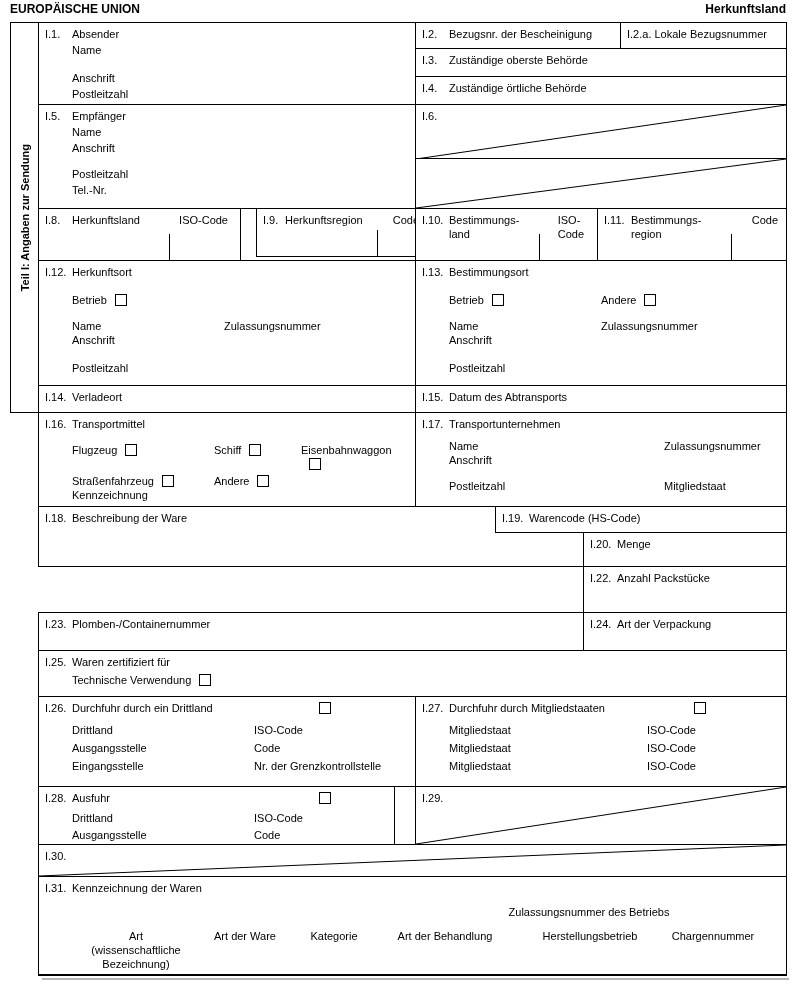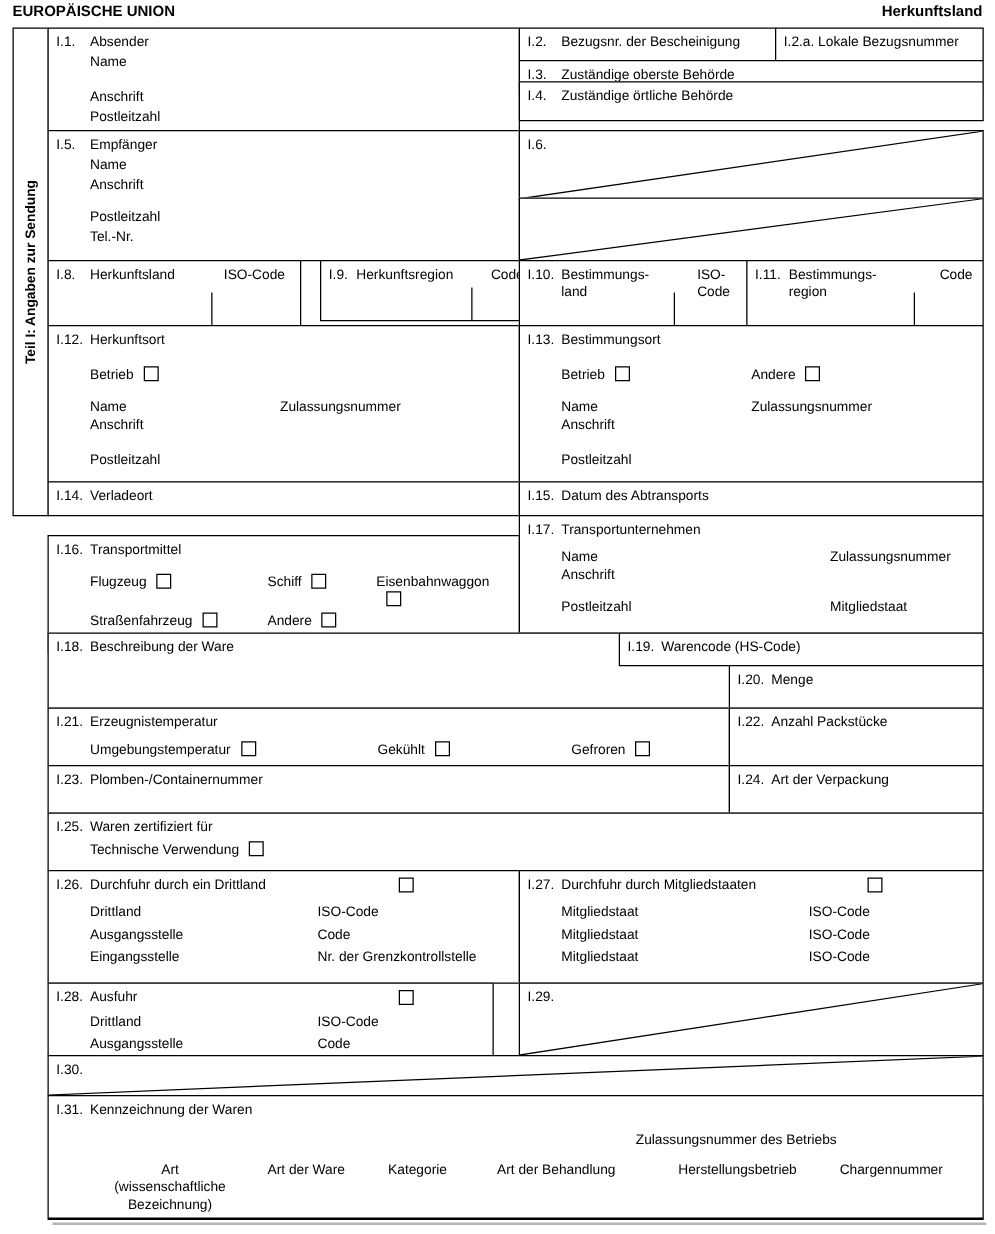--- a/index.html
+++ b/index.html
@@ -66,21 +66,21 @@
         <span>Lokale Bezugsnummer</span>
       </div>
   </div>
 
   <div class="cell" style="left:415px;top:48px;width:372px;height:29px">
     <div class="cap">
         <span class="num">I.3.</span>
         <span>Zuständige oberste Behörde</span>
       </div>
   </div>
-  <div class="cell" style="left:415px;top:65px;width:372px;height:32px">
+  <div class="cell" style="left:415px;top:76px;width:372px;height:32px">
     <div class="cap">
         <span class="num">I.4.</span>
         <span>Zuständige örtliche Behörde</span>
       </div>
   </div>
 
   <div class="cell" style="left:38px;top:104px;width:378px;height:105px">
     <div class="cap">
         <span class="num">I.5.</span>
         <span>Empfänger</span>
@@ -184,21 +184,21 @@
         <span>Verladeort</span>
       </div>
   </div>
   <div class="cell" style="left:415px;top:385px;width:372px;height:28px">
     <div class="cap">
         <span class="num">I.15.</span>
         <span>Datum des Abtransports</span>
       </div>
   </div>
 
-  <div class="cell" style="left:38px;top:428px;width:378px;height:95px">
+  <div class="cell" style="left:38px;top:412px;width:378px;height:95px">
     <div class="cap">
         <span class="num">I.16.</span>
         <span>Transportmittel</span>
       </div>
     <div class="body">
       <div class="r mt12">
         <span class="c" style="width:142px"><span>Flugzeug</span><span class="cb"></span></span>
         <span class="c" style="width:87px"><span>Schiff</span><span class="cb"></span></span>
         <span><span>Eisenbahnwaggon</span><span class="cb"></span></span>
       </div>
@@ -241,33 +241,20 @@
         <span>Warencode (HS-Code)</span>
       </div>
   </div>
   <div class="cell" style="left:583px;top:532px;width:204px;height:35px">
     <div class="cap">
         <span class="num">I.20.</span>
         <span>Menge</span>
       </div>
   </div>
 
-  <div class="cell" style="left:38px;top:566px;width:546px;height:47px">
-    <div class="cap">
-        <span class="num">I.21.</span>
-        <span>Erzeugnistemperatur</span>
-      </div>
-    <div class="body">
-      <div class="r mt8">
-        <span class="c" style="width:230px"><span>Umgebungstemperatur</span><span class="cb"></span></span>
-        <span class="c" style="width:155px"><span>Gekühlt</span><span class="cb"></span></span>
-        <span><span>Gefroren</span><span class="cb"></span></span>
-      </div>
-    </div>
-  </div>
   <div class="cell" style="left:583px;top:566px;width:204px;height:47px">
     <div class="cap">
         <span class="num">I.22.</span>
         <span>Anzahl Packstücke</span>
       </div>
   </div>
 
   <div class="cell" style="left:38px;top:612px;width:546px;height:39px">
     <div class="cap">
         <span class="num">I.23.</span>

